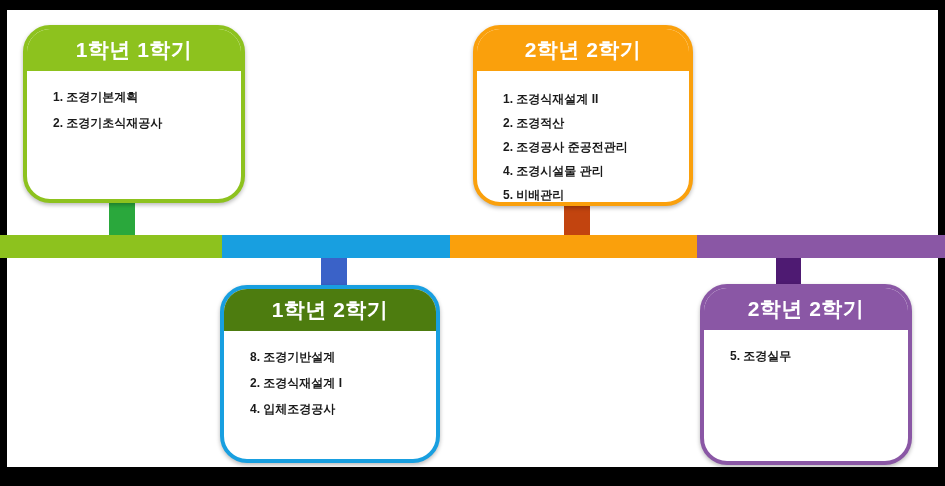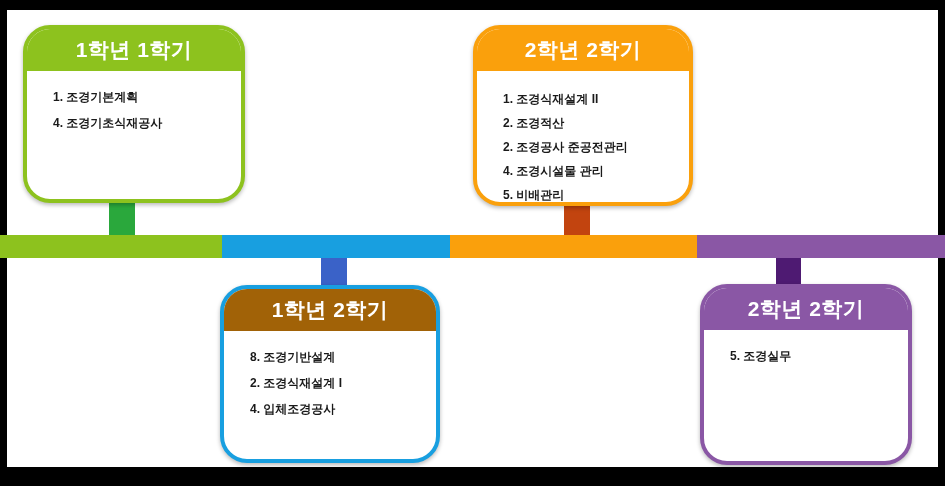--- a/index.html
+++ b/index.html
@@ -94,37 +94,37 @@
 
   <div class="connector conn-g" style="background: rgb(42, 168, 60);"></div>
   <div class="connector conn-b" style="background: rgb(58, 98, 200);"></div>
   <div class="connector conn-o" style="background: rgb(194, 68, 15);"></div>
   <div class="connector conn-p" style="background: rgb(78, 26, 114);"></div>
 
   <div class="box box-g" style="border-color: rgb(141, 194, 30);">
     <div class="box-header" style="background: rgb(141, 194, 30);">1학년 1학기</div>
     <div class="box-body">
       <div class="course">1. 조경기본계획</div>
-      <div class="course">4. 조경기초식재공사</div>
+      <div class="course">2. 조경기초식재공사</div>
     </div>
   </div>
 
   <div class="box box-o" style="border-color: rgb(250, 160, 12);">
     <div class="box-header" style="background: rgb(250, 160, 12);">2학년 2학기</div>
     <div class="box-body" style="padding-top:16px;">
       <div class="course" style="line-height:24px;">1. 조경식재설계 II</div>
       <div class="course" style="line-height:24px;">2. 조경적산</div>
       <div class="course" style="line-height:24px;">2. 조경공사 준공전관리</div>
       <div class="course" style="line-height:24px;">4. 조경시설물 관리</div>
       <div class="course" style="line-height:24px;">5. 비배관리</div>
     </div>
   </div>
 
   <div class="box box-b" style="border-color: rgb(24, 159, 224);">
-    <div class="box-header" style="background: #a16207;">1학년 2학기</div>
+    <div class="box-header" style="background: #4d7c0f;">1학년 2학기</div>
     <div class="box-body">
       <div class="course">8. 조경기반설계</div>
       <div class="course">2. 조경식재설계 I</div>
       <div class="course">4. 입체조경공사</div>
     </div>
   </div>
 
   <div class="box box-p" style="border-color: rgb(138, 87, 165);">
     <div class="box-header" style="background: rgb(138, 87, 165);">2학년 2학기</div>
     <div class="box-body">

